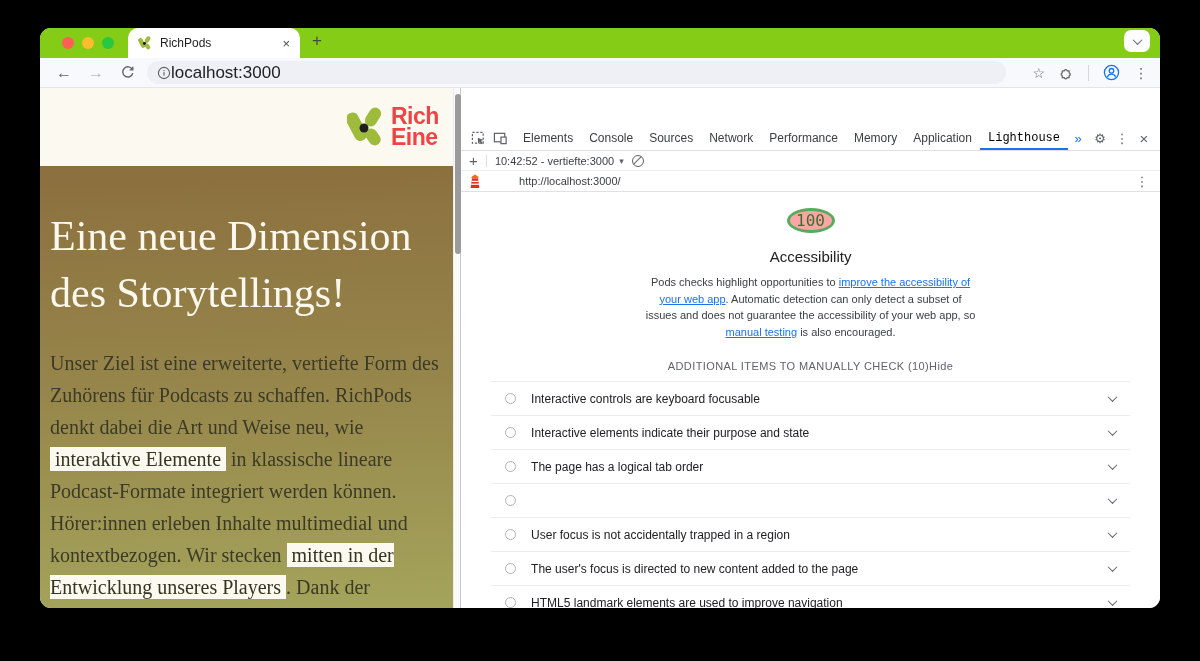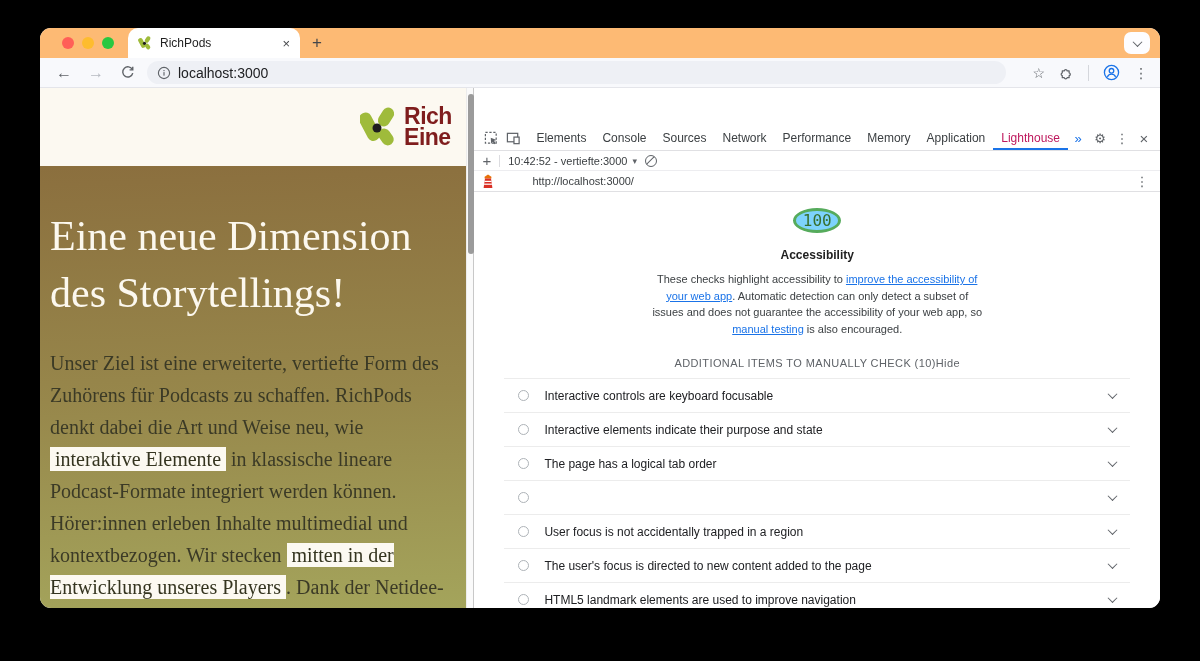--- a/index.html
+++ b/index.html
@@ -2,85 +2,85 @@
 <html><head>
 <meta charset="utf-8">
 <style>
   * { margin:0; padding:0; box-sizing:border-box; }
   html,body { width:1200px; height:661px; background:#000; font-family:"Liberation Sans", sans-serif; overflow:hidden; }
 
   .window { position:absolute; left:40px; top:28px; width:1120px; height:580px;
             border-radius:11px; overflow:hidden; background:#fff; box-shadow:0 6px 24px rgba(0,0,0,.6); }
 
   
-  .tabstrip { height:30px; background:#fdba74; display:flex; align-items:flex-end; }
+  .tabstrip { height:30px; background:#84cc16; display:flex; align-items:center; }
   .lights { display:flex; gap:8px; align-items:center; height:30px; padding:0 14px 0 22px; }
   .light { width:12px; height:12px; border-radius:50%; }
   .light.red{ background:#ff5f57; } .light.yellow{ background:#febc2e; } .light.green{ background:#28c840; }
   .tab { width:172px; height:30px; background:#fff; border-radius:10px 10px 0 0; display:flex; align-items:center; padding:0 10px; gap:7px; }
   .favicon { width:15px; height:16px; flex:0 0 auto; }
   .tab-title { font-size:12px; color:#1f1f1f; flex:1; }
   .tab-close { font-size:13px; color:#45474a; cursor:default; }
   .newtab { font-size:17px; color:#45474a; margin-left:12px; padding-bottom:5px; }
   .strip-spacer { flex:1; }
   .strip-menu { width:26px; height:22px; background:#fdfdff; border-radius:7px; margin:0 10px 4px 0; display:flex; align-items:center; justify-content:center; }
   .chev { width:7px; height:7px; border-right:1.6px solid #5f6368; border-bottom:1.6px solid #5f6368; transform:rotate(45deg) translate(-1px,-1px); }
 
   
   .toolbar { height:30px; background:#f8f9fc; display:flex; align-items:center; padding:0 12px 0 16px; border-bottom:1px solid #e4e5ea; }
   .nav-btn { font-size:16px; color:#5f6368; margin-right:16px; line-height:1; }
   .nav-btn.fwd { color:#b6bac0; }
   .reload-svg { margin-right:12px; }
   .addr { flex:1; height:23px; background:#eef0f5; border-radius:12px; display:flex; align-items:center; padding:0 10px; margin-right:12px; }
-  .addr-url { font-size:14px; color:#202124; margin-left:7px; }
+  .addr-url { font-size:17px; color:#202124; margin-left:0; }
   .tb-icon { font-size:14px; color:#5f6368; margin-left:14px; }
   .tb-sep { width:1px; height:16px; background:#d5d7dc; margin-left:14px; }
 
   
   .content { display:flex; height:520px; }
   .page { width:524px; position:relative; overflow:hidden; }
   .page-scrollbar { width:9px; background:#fafafa; border-left:1px solid #ececec; position:relative; }
   .page-thumb { position:absolute; top:6px; left:1px; width:6px; height:160px; background:#9b9b9b; border-radius:4px; }
 
   
   .site-header { height:78px; background:#fcf9f1; position:relative; }
   .logo { position:absolute; right:14px; top:50%; transform:translateY(-50%); display:flex; align-items:center; gap:4px; }
-  .logo-text { font-weight:bold; font-size:23px; line-height:.92; letter-spacing:-.5px; color:#7f1d1d; }
+  .logo-text { font-weight:bold; font-size:23px; line-height:.92; letter-spacing:-.5px; color:#ef4444; }
   .hero { height:478px; background:linear-gradient(178deg,#8b6f3e 0%,#97874b 48%,#a6a95e 100%); padding:0 10px; position:relative; }
   .hero h1 { font-family:"Liberation Serif", serif; font-weight:normal; font-size:42px; line-height:1.35; color:#fcf8ee; padding-top:42px; }
   .hero-p { font-family:"Liberation Serif", serif; font-size:20px; line-height:1.6; color:#3b3a26; margin-top:26px; max-width:516px; }
   .hero-p .hl { background:#fcf9f1; color:#34341f; padding:1px 5px; }
   .scroll-circle { position:absolute; left:50%; bottom:-24px; transform:translateX(-50%); width:46px; height:46px; border-radius:50%; background:#fcf9f1;
                    display:flex; justify-content:center; padding-top:6px; }
 
   
   .devtools { flex:1; background:#fff; border-left:1px solid #c8c8c8; display:flex; flex-direction:column; font-size:12px; color:#3c4043; }
   .dt-tabbar { height:25px; display:flex; align-items:center; border-bottom:1px solid #e0e0e3; padding:0 6px;margin-top:38px; }
   .dt-icon { display:flex; align-items:center; justify-content:center; width:22px; height:100%; }
   .dt-tabs { display:flex; height:100%; margin-left:4px; }
   .dt-tab { padding:0 8px; display:flex; align-items:center; font-size:12px; color:#3c4043; white-space:nowrap; }
-  .dt-tab.active { color:#be185d; box-shadow:inset 0 -2px 0 #1a73e8; }
+  .dt-tab.active { color:#000000; box-shadow:inset 0 -2px 0 #1a73e8;font-family:Liberation Mono, monospace; }
   .dt-right { margin-left:auto; display:flex; align-items:center; gap:2px; }
   .dt-glyph { font-size:13px; color:#5f6368; width:20px; text-align:center; }
   .dt-row2 { height:20px; display:flex; align-items:center; border-bottom:1px solid #ededf0; padding:0 8px; }
   .dt-plus { font-size:15px; color:#5f6368; margin-right:8px; }
   .row-sep { width:1px; height:12px; background:#dcdce0; margin-right:8px; }
   .session-label { font-size:11px; color:#3c4043; }
   .caret { font-size:9px; color:#5f6368; margin:0 8px 0 5px; }
   .block-icon { width:12px; height:12px; border:1.4px solid #5f6368; border-radius:50%; position:relative; }
   .block-icon::after { content:""; position:absolute; left:-1px; top:4.2px; width:11px; height:1.4px; background:#5f6368; transform:rotate(-45deg); }
   .dt-row3 { height:21px; display:flex; align-items:center; border-bottom:1px solid #e0e0e3; padding:0 8px;gap:32px; }
   .dt-url { font-size:11px; color:#3c4043; margin-left:6px; }
 
   
   .lh-report { flex:1; overflow:hidden; display:flex; flex-direction:column; align-items:center; padding:16px 30px 0; }
-  .score-ring { width:48px; height:48px; border-radius:50%; border:3px solid #56ab5c; background:#7dd3fc;
+  .score-ring { width:48px; height:48px; border-radius:50%; border:3px solid #56ab5c; background:#fca5a5;
                 display:flex; align-items:center; justify-content:center;
                 font-family:"DejaVu Sans Mono", monospace; font-size:16px; color:#38702e; }
-  .lh-category { margin-top:15px; font-size:12px; font-weight:bold; color:#212121; }
+  .lh-category { margin-top:15px; font-size:15px; font-weight:normal; color:#212121; }
   .lh-desc { margin-top:9px; width:334px; text-align:center; font-size:11px; line-height:1.5; color:#3c4043; }
   .lh-desc .lnk { color:#1a73e8; text-decoration:underline; }
   .manual { width:100%; margin-top:20px; }
   .manual-head { display:flex; justify-content:center; font-size:11px; color:#5f6368; letter-spacing:.4px; }
   .check-list { margin-top:9px; border-top:1px solid #ececec; }
   .check-row { height:34px; display:flex; align-items:center; border-bottom:1px solid #ececec; }
   .radio { width:11px; height:11px; border:1.5px solid #aeb3b8; border-radius:50%; margin:0 15px 0 14px; flex:0 0 auto; }
   .check-label { font-size:12px; color:#202124; }
   .check-chev { margin-left:auto; margin-right:14px; }
 </style>
@@ -220,21 +220,21 @@
           <rect x="2.5" y="6.8" width="7" height="1.2" fill="#fff"></rect>
           <rect x="2.1" y="9.6" width="7.8" height="1.2" fill="#fff"></rect>
         </svg>
         <span class="dt-url">http://localhost:3000/</span>
         <span class="dt-glyph" style="margin-left:auto">⋮</span>
       </div>
 
       <div class="lh-report">
         <div class="score-ring">100</div>
         <div class="lh-category">Accessibility</div>
-        <div class="lh-desc"><span>These checks highlight accessibility to </span><span class="lnk">improve the accessibility of your web app</span><span>. Automatic detection can only detect a subset of issues and does not guarantee the accessibility of your web app, so </span><span class="lnk">manual testing</span><span> is also encouraged.</span></div>
+        <div class="lh-desc"><span>Pods checks highlight opportunities to </span><span class="lnk">improve the accessibility of your web app</span><span>. Automatic detection can only detect a subset of issues and does not guarantee the accessibility of your web app, so </span><span class="lnk">manual testing</span><span> is also encouraged.</span></div>
         <div class="manual">
           <div class="manual-head">
             <span>ADDITIONAL ITEMS TO MANUALLY CHECK (10)</span>
             <span style="cursor:default">Hide</span>
           </div>
           <div class="check-list">
               <div class="check-row">
                 <span class="radio"></span>
                 <span class="check-label">Interactive controls are keyboard focusable</span>
                 <span class="chev check-chev"></span>

